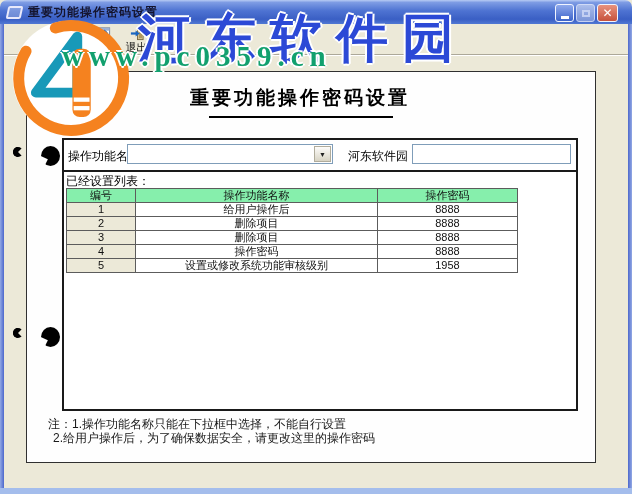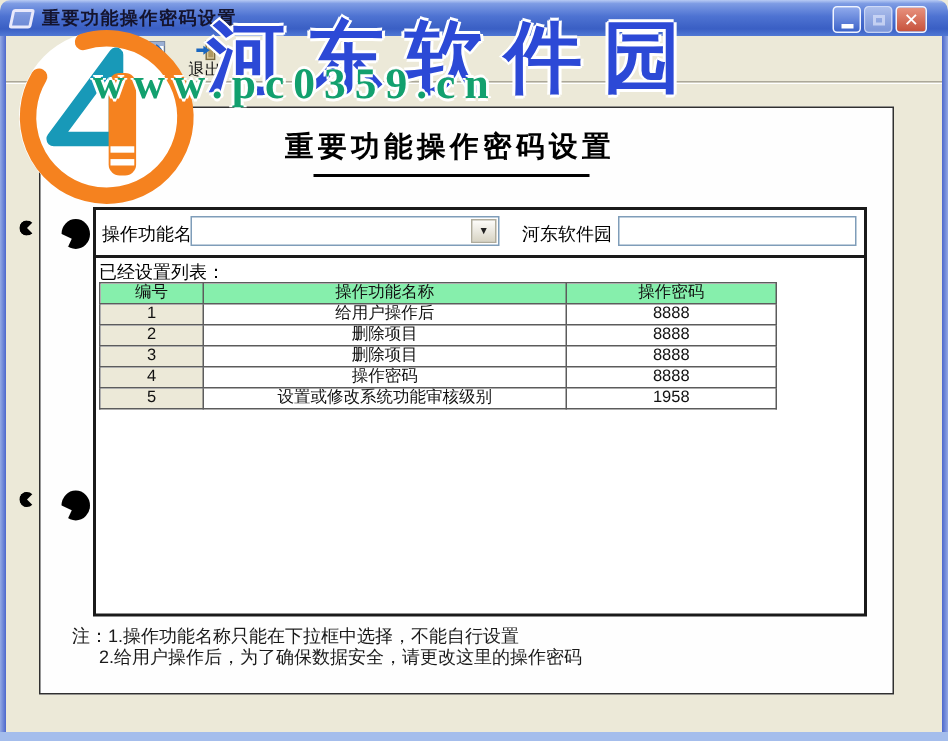--- a/index.html
+++ b/index.html
@@ -73,21 +73,21 @@
   .group-divider { position:absolute; left:62px; top:170px; width:516px; height:2px; background:#1a1a1a; }
 
   table.setlist { position:absolute; left:66px; top:188px; width:451px;
     border-collapse:collapse; table-layout:fixed; font-size:11px; }
   table.setlist th, table.setlist td { border:1px solid #5c5c5c; text-align:center;
     padding:0; height:13px; line-height:13px; overflow:hidden; white-space:nowrap; font-weight:normal; }
   table.setlist th { background:#86efac; height:14px; }
   table.setlist td.shade { background:#ece9d8; }
 
   .notes { position:absolute; left:48px; top:417px; font-size:12px; color:#1a1a1a; line-height:14px; }
-  .note2 { margin-left:18px; }
+  .note2 { margin-left:5px; }
 
   
   .ring-c { position:absolute; width:9px; height:10px; border:5px solid #000;
     border-right-color:transparent; border-radius:50%; }
   .ring-d { position:absolute; width:19px; height:20px; background:#000; border-radius:50%; }
   .ring-d::after { content:""; position:absolute; left:-3px; bottom:3px; width:9px; height:6px;
     background:#fefefe; transform:rotate(25deg); }
   .r1c { left:13px; top:147px; } .r1d { left:41px; top:146px; }
   .r2c { left:13px; top:328px; } .r2d { left:41px; top:327px; }
 

